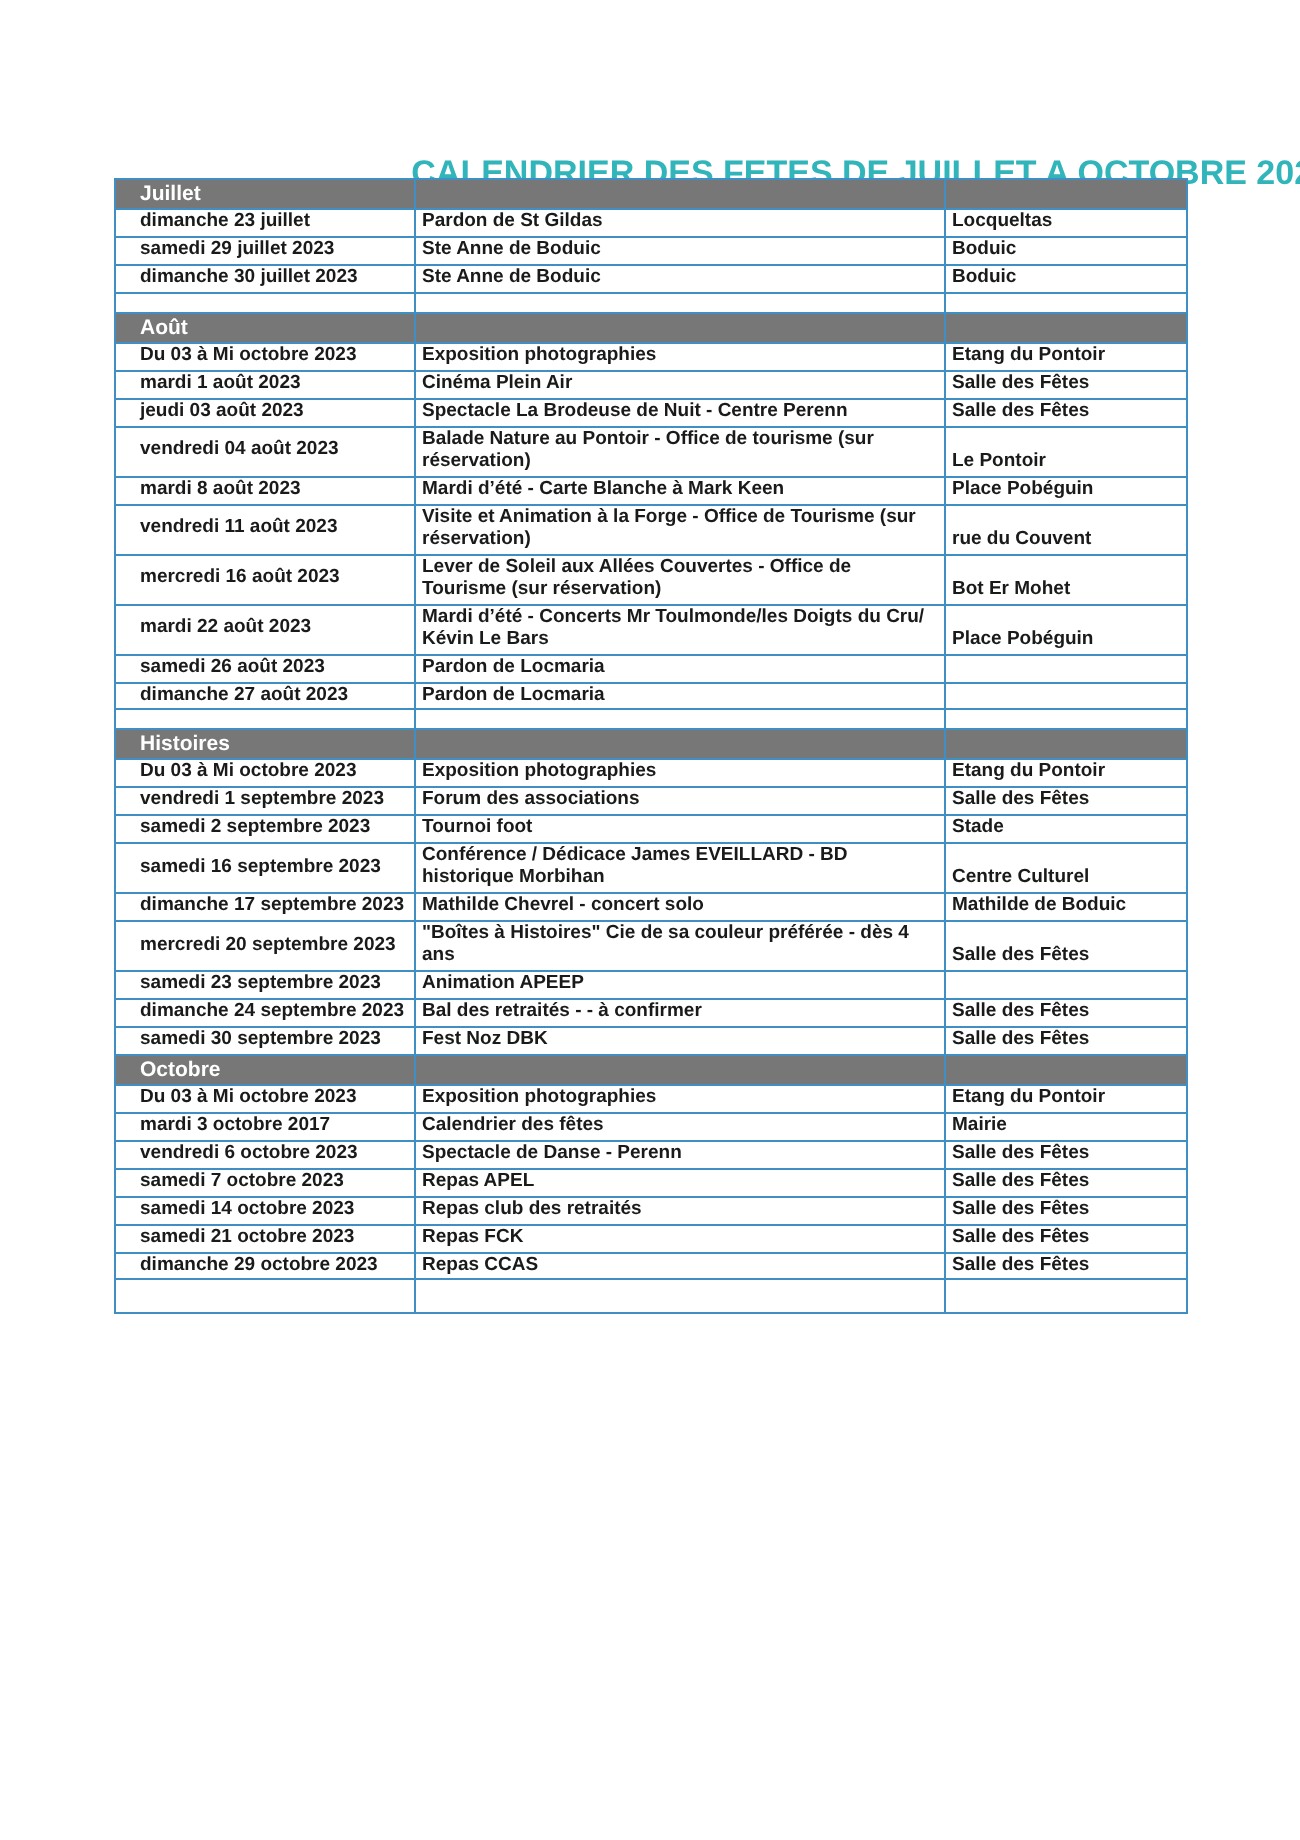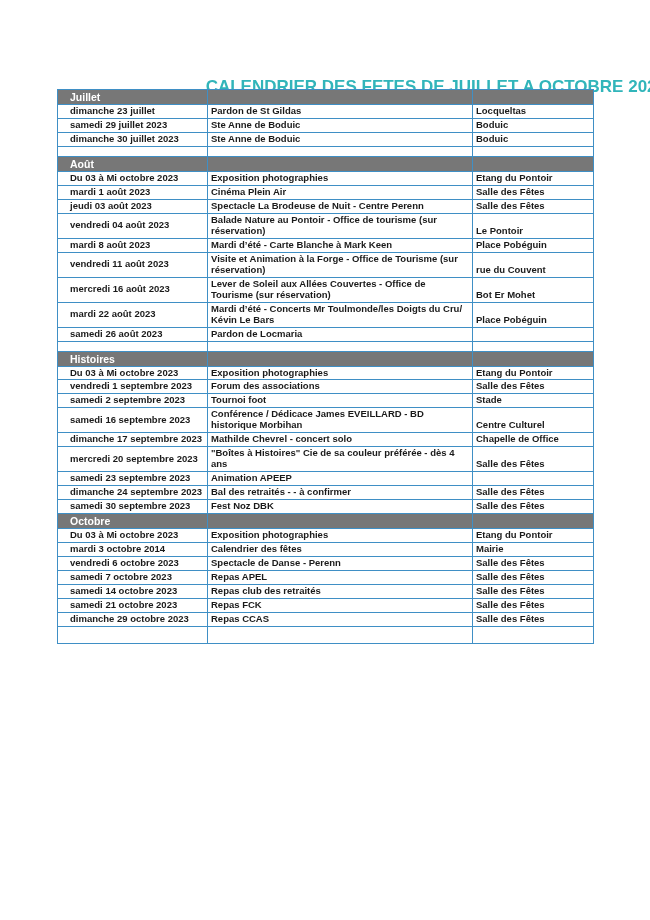--- a/index.html
+++ b/index.html
@@ -128,20 +128,25 @@
         <tr class="tall">
           <td class="date">mardi 22 août 2023</td>
           <td>Mardi d’été - Concerts Mr Toulmonde/les Doigts du Cru/ Kévin Le Bars</td>
           <td class="loc">Place Pobéguin</td>
         </tr>
         <tr>
           <td class="date">samedi 26 août 2023</td>
           <td>Pardon de Locmaria</td>
           <td class="loc"></td>
         </tr>
+        <tr>
+          <td class="date">dimanche 27 août 2023</td>
+          <td>Pardon de Locmaria</td>
+          <td class="loc"></td>
+        </tr>
         <tr class="spacer">
           <td class="date"></td>
           <td></td>
           <td class="loc"></td>
         </tr>
         <tr class="section">
           <td class="date">Histoires</td>
           <td></td>
           <td></td>
         </tr>
@@ -161,21 +166,21 @@
           <td class="loc">Stade</td>
         </tr>
         <tr class="tall">
           <td class="date">samedi 16 septembre 2023</td>
           <td>Conférence / Dédicace James EVEILLARD - BD historique Morbihan</td>
           <td class="loc">Centre Culturel</td>
         </tr>
         <tr>
           <td class="date">dimanche 17 septembre 2023</td>
           <td>Mathilde Chevrel - concert solo</td>
-          <td class="loc">Chapelle de Office</td>
+          <td class="loc">Mathilde de Boduic</td>
         </tr>
         <tr class="tall">
           <td class="date">mercredi 20 septembre 2023</td>
           <td>"Boîtes à Histoires" Cie de sa couleur préférée - dès 4 ans</td>
           <td class="loc">Salle des Fêtes</td>
         </tr>
         <tr>
           <td class="date">samedi 23 septembre 2023</td>
           <td>Animation APEEP</td>
           <td class="loc"></td>
@@ -194,21 +199,21 @@
           <td class="date">Octobre</td>
           <td></td>
           <td></td>
         </tr>
         <tr>
           <td class="date">Du 03 à Mi octobre 2023</td>
           <td>Exposition photographies</td>
           <td class="loc">Etang du Pontoir</td>
         </tr>
         <tr>
-          <td class="date">mardi 3 octobre 2014</td>
+          <td class="date">mardi 3 octobre 2017</td>
           <td>Calendrier des fêtes</td>
           <td class="loc">Mairie</td>
         </tr>
         <tr>
           <td class="date">vendredi 6 octobre 2023</td>
           <td>Spectacle de Danse  - Perenn</td>
           <td class="loc">Salle des Fêtes</td>
         </tr>
         <tr>
           <td class="date">samedi 7 octobre 2023</td>

